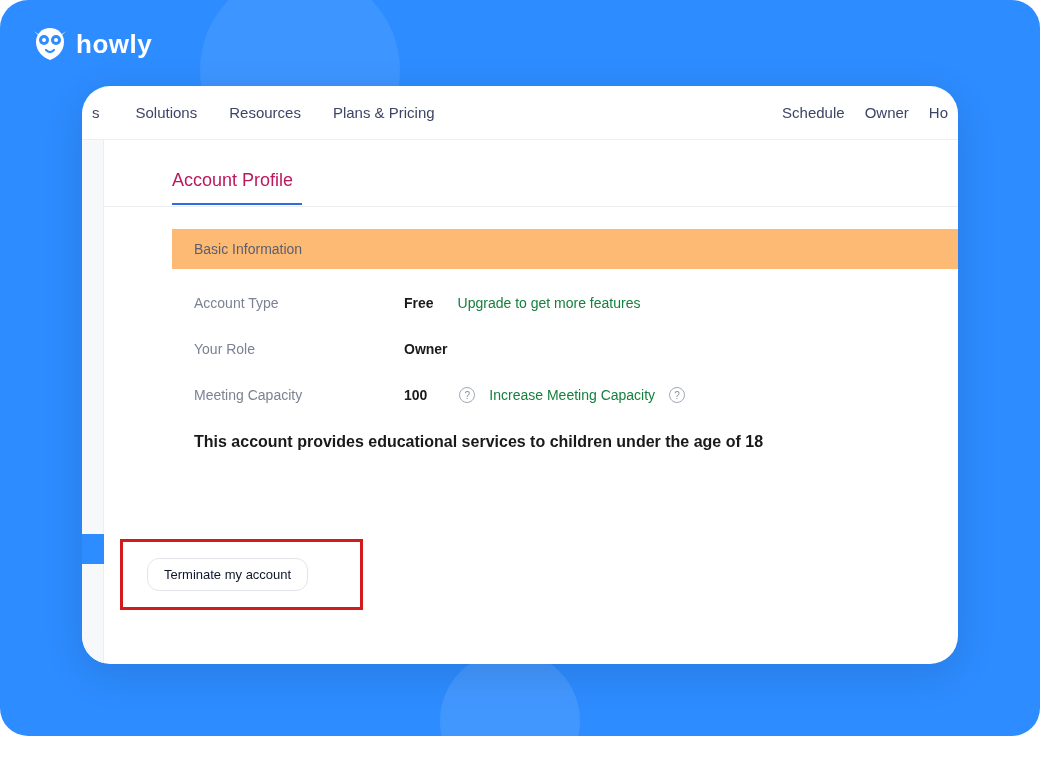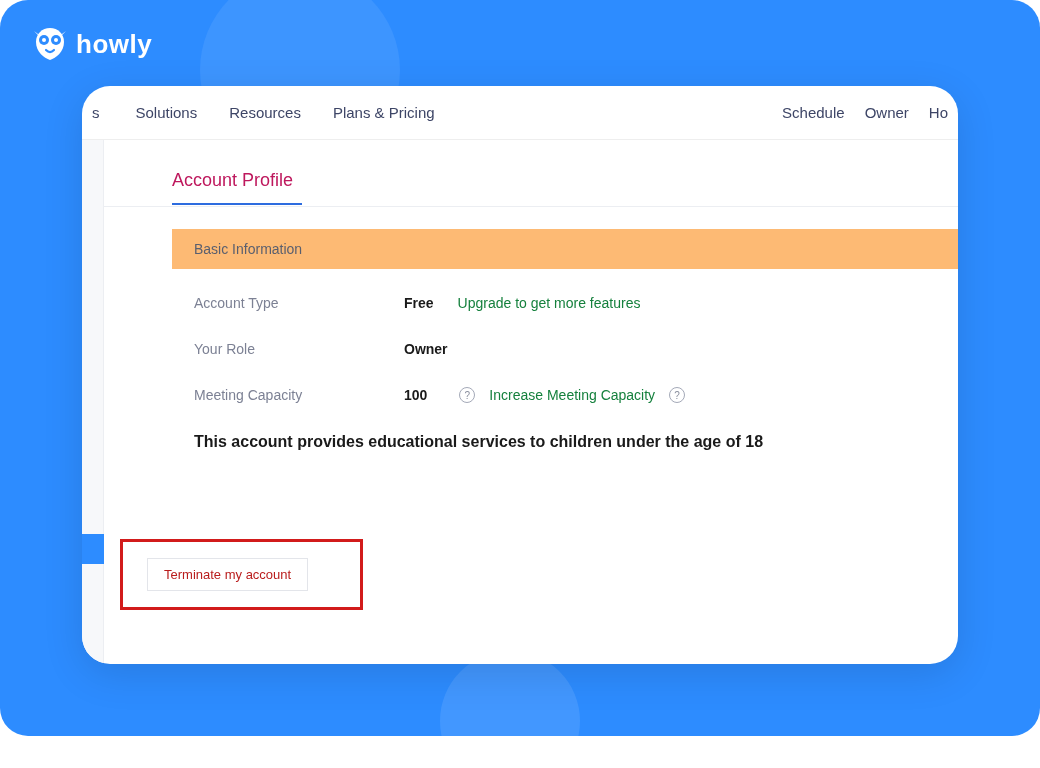--- a/index.html
+++ b/index.html
@@ -199,24 +199,24 @@
       padding-left: 16px;
     }
     .terminate-highlight {
       border: 3px solid #d21b1b;
       padding: 16px 52px 16px 24px;
       display: inline-block;
     }
     .terminate-btn {
       background: #fff;
       border: 1px solid #e3e5ea;
-      border-radius: 0;
+      border-radius: 12px;
       padding: 8px 16px;
       font-size: 13px;
-      color: #b91c1c;
+      color: #0f172a;
       cursor: pointer;
       font-family: inherit;
     }
   </style>
 </head>
 <body>
 
 <div class="outer-bg">
   <div class="bg-circle-1"></div>
   <div class="bg-circle-2"></div>

